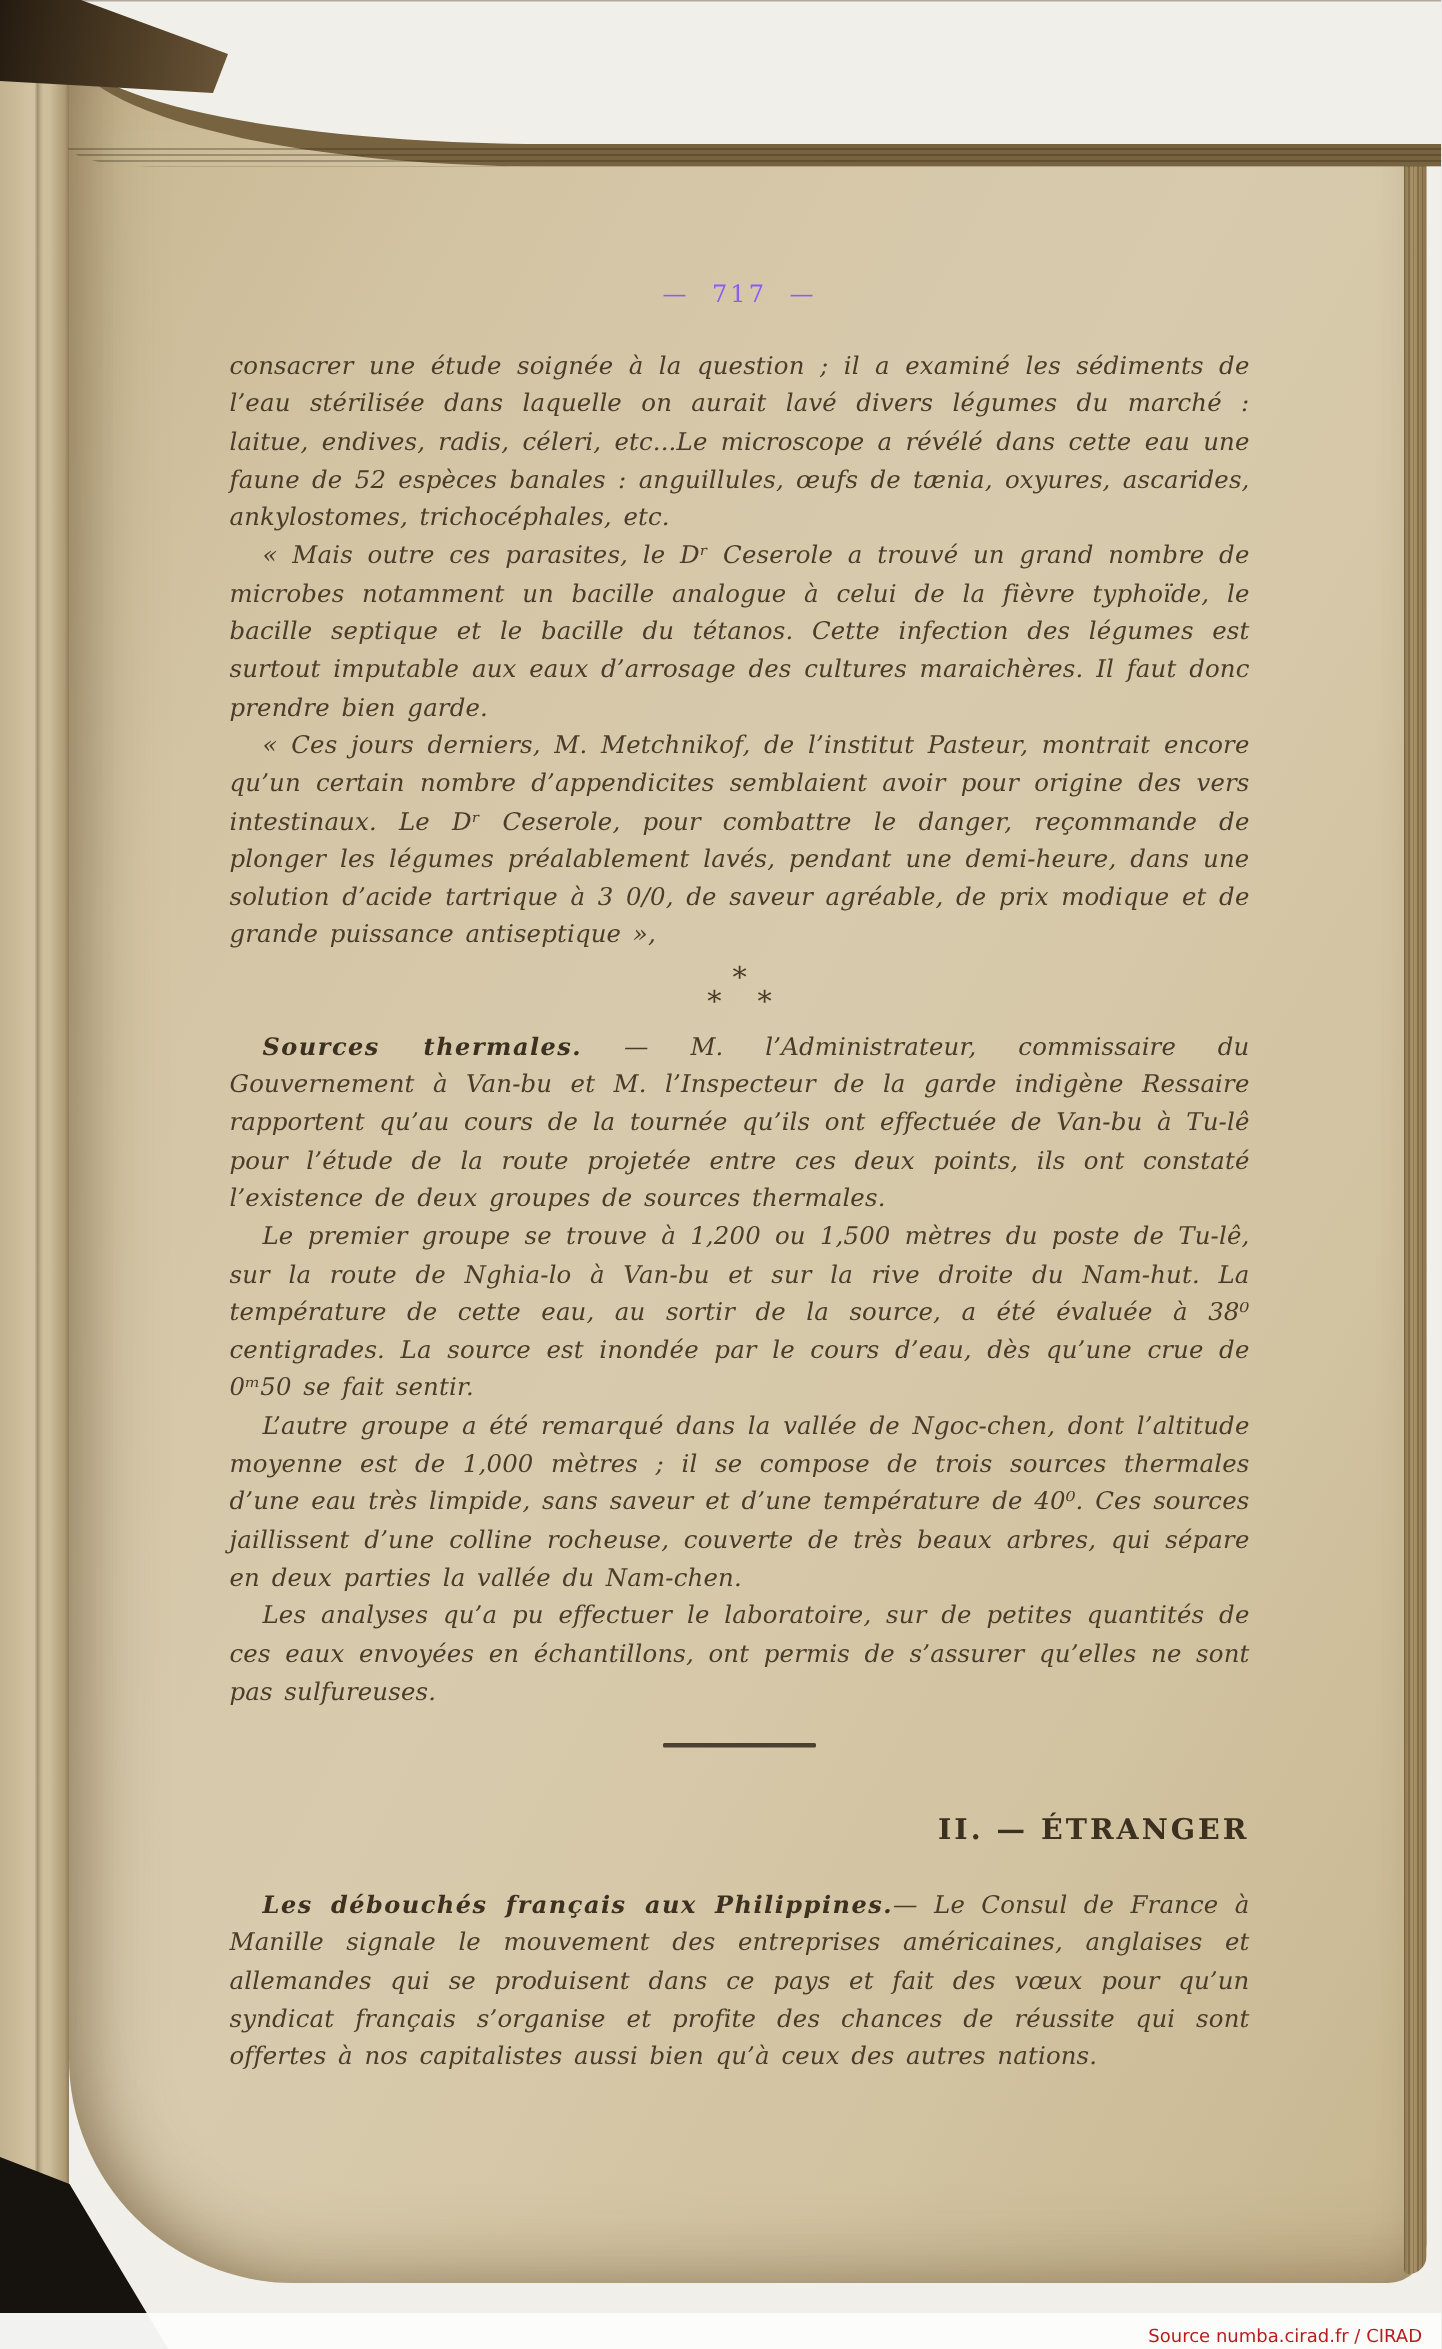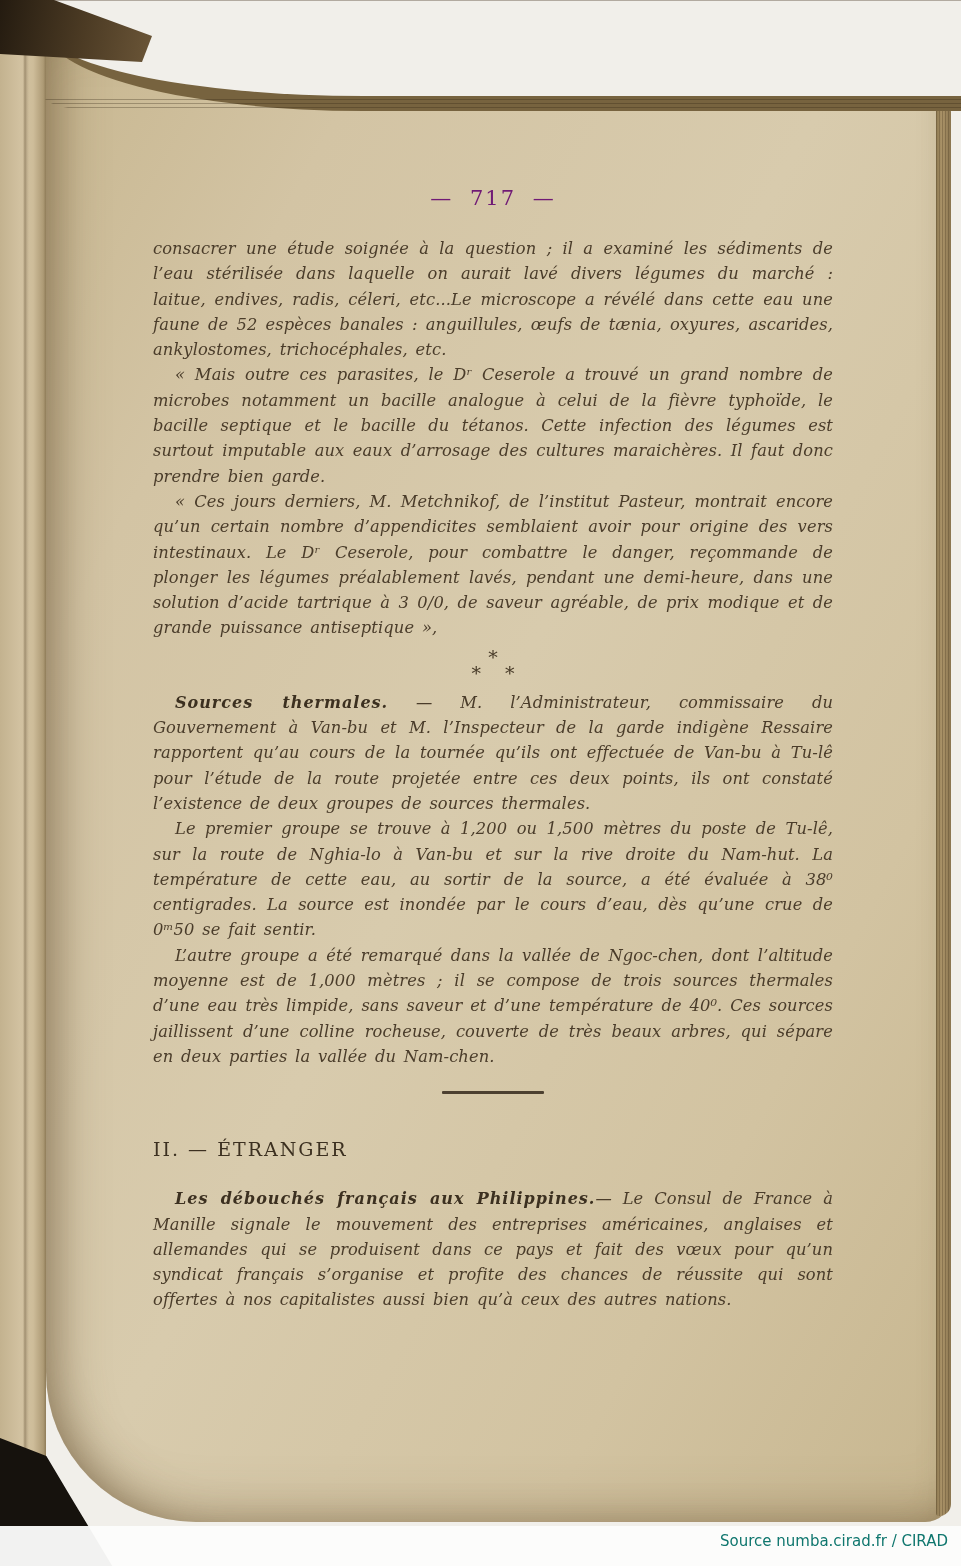--- a/index.html
+++ b/index.html
@@ -59,47 +59,47 @@
     position:absolute;left:0;top:1438px;width:122px;height:128px;z-index:6;
     clip-path:polygon(0 0,38% 14%,58% 46%,92% 100%,0 100%);
     background:#16120d;
   }
   
   .text-layer{
     position:absolute;left:153px;top:186px;width:680px;z-index:7;
     color:#4a3c2a;
   }
   .page-number{
-    text-align:center;font-size:21px;letter-spacing:2px;word-spacing:8px;
-    color:#701a75;margin:0 0 26px 0;
+    text-align:center;font-size:16px;letter-spacing:2px;word-spacing:8px;
+    color:#8b5cf6;margin:0 0 26px 0;
   }
   .para{
     margin:0;font-size:16.3px;line-height:25.3px;text-align:justify;
     text-indent:22px;word-spacing:2.5px;letter-spacing:.1px;font-style:italic;
   }
   .para.no-indent{text-indent:0;}
   .lead{font-weight:bold;font-size:16px;letter-spacing:1px;color:#3c3020;}
   .asterism{
     text-align:center;color:#473a28;margin:9px 0 10px 0;line-height:14px;
     font-size:19px;
   }
   .asterism .row2{letter-spacing:9px;display:block;margin-top:2px;text-indent:9px;}
   .section-rule{
     width:102px;height:3px;background:#4c4030;margin:22px auto 0 auto;border-radius:1px;
   }
   .section-heading{
-    text-align:left;font-weight:normal;font-size:19px;letter-spacing:2px;
+    text-align:right;font-weight:bold;font-size:19px;letter-spacing:2px;
     color:#3c3020;margin:44px 0 26px 0;
   }
   
   .footer-bar{
-    position:absolute;left:0;right:0;bottom:0;height:40px;z-index:10;
+    position:absolute;left:0;right:0;bottom:0;height:24px;z-index:10;
     background:rgba(252,252,251,.96);
     font-family:"DejaVu Sans","Liberation Sans",sans-serif;
-    font-size:15px;color:#0f766e;text-align:right;line-height:30px;
+    font-size:12px;color:#b91c1c;text-align:right;line-height:30px;
   }
   .footer-bar span{padding-right:13px;}
 </style>
 </head>
 <body>
 
 <div class="canvas">
 
   <div class="facing-strip"></div>
 
@@ -127,20 +127,21 @@
       <span class="row1">*</span>
       <span class="row2">* *</span>
     </div>
 
     <p class="para"><span class="lead">Sources thermales.</span> <span>— M. l’Administrateur, commissaire du Gouvernement à Van-bu et M. l’Inspecteur de la garde indigène Ressaire rapportent qu’au cours de la tournée qu’ils ont effectuée de Van-bu à Tu-lê pour l’étude de la route projetée entre ces deux points, ils ont constaté l’existence de deux groupes de sources thermales.</span></p>
 
     <p class="para">Le premier groupe se trouve à 1,200 ou 1,500 mètres du poste de Tu-lê, sur la route de Nghia-lo à Van-bu et sur la rive droite du Nam-hut. La température de cette eau, au sortir de la source, a été évaluée à 38⁰ centigrades. La source est inondée par le cours d’eau, dès qu’une crue de 0ᵐ50 se fait sentir.</p>
 
     <p class="para">L’autre groupe a été remarqué dans la vallée de Ngoc-chen, dont l’altitude moyenne est de 1,000 mètres ; il se compose de trois sources thermales d’une eau très limpide, sans saveur et d’une température de 40⁰. Ces sources jaillissent d’une colline rocheuse, couverte de très beaux arbres, qui sépare en deux parties la vallée du Nam-chen.</p>
 
+    <p class="para">Les analyses qu’a pu effectuer le laboratoire, sur de petites quantités de ces eaux envoyées en échantillons, ont permis de s’assurer qu’elles ne sont pas sulfureuses.</p>
 
     <div class="section-rule"></div>
 
     <div class="section-heading">II. — ÉTRANGER</div>
 
     <p class="para"><span class="lead">Les débouchés français aux Philippines.</span><span>— Le Consul de France à Manille signale le mouvement des entreprises américaines, anglaises et allemandes qui se produisent dans ce pays et fait des vœux pour qu’un syndicat français s’organise et profite des chances de réussite qui sont offertes à nos capitalistes aussi bien qu’à ceux des autres nations.</span></p>
 
 
   </div>
 

